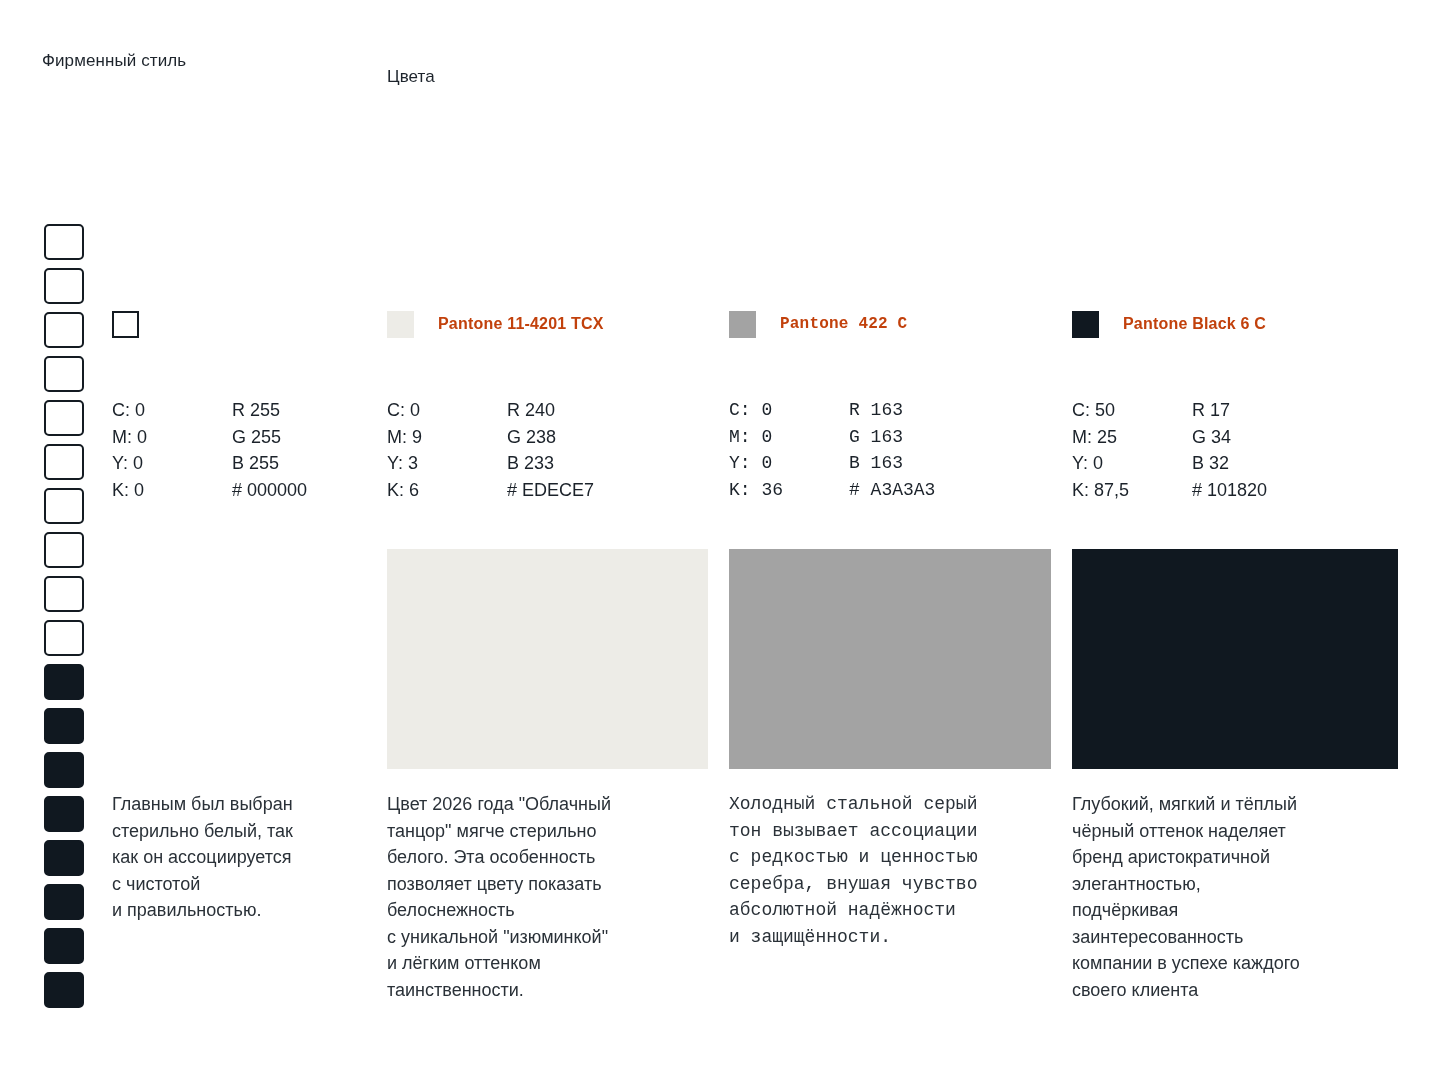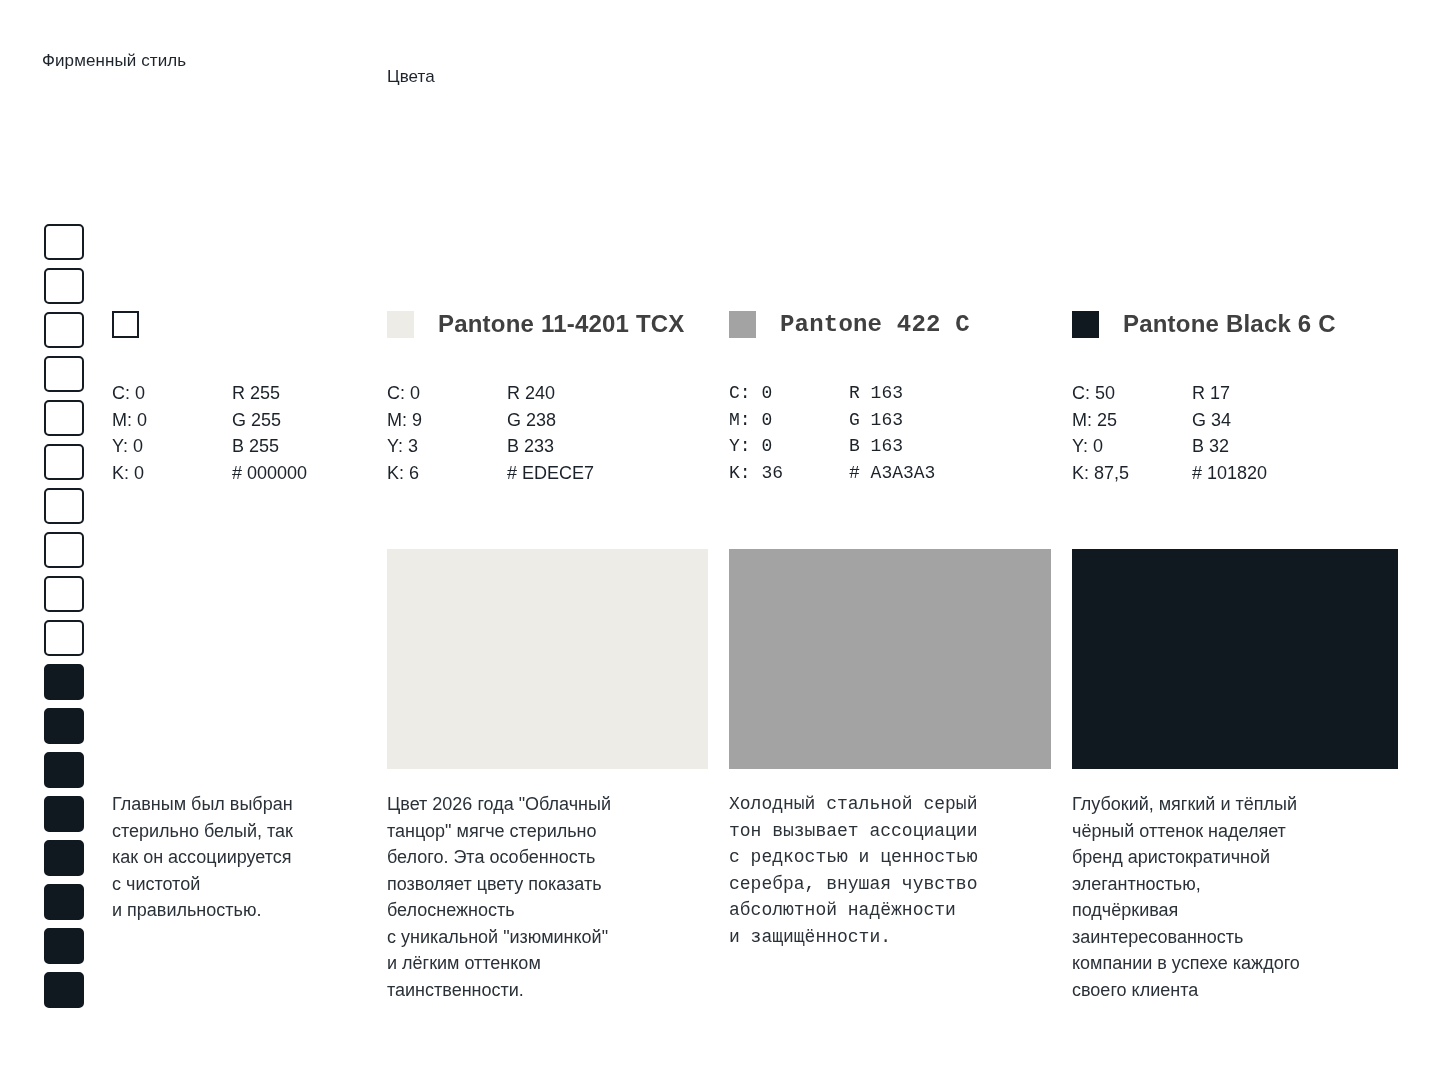--- a/index.html
+++ b/index.html
@@ -90,32 +90,32 @@
     width: 27px;
     height: 27px;
     box-sizing: border-box;
     flex: 0 0 auto;
   }
   .mini-swatch.outlined {
     background: #ffffff;
     border: 2.5px solid #141b22;
   }
   .pantone-name {
-    font-size: 24px;
+    font-size: 16px;
     font-weight: bold;
-    color: #404040;
+    color: #c2410c;
     white-space: nowrap;
     margin-left: 24px;
     letter-spacing: 0.2px;
   }
 
   
   .spec {
     position: absolute;
-    top: 380px;
+    top: 397px;
     left: 0;
     display: flex;
   }
   .spec-col {
     font-size: 18px;
     line-height: 26.5px;
     color: #1b222a;
     white-space: nowrap;
   }
   .spec-col .spec-line { display: block; }

